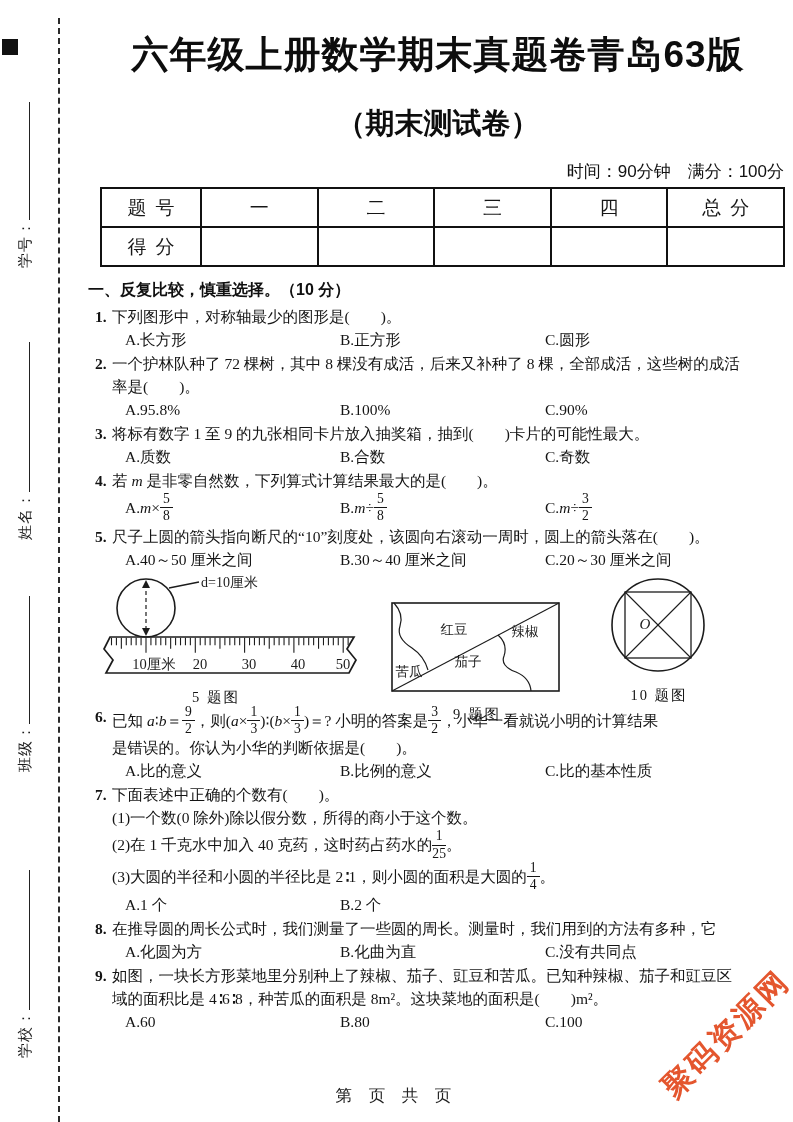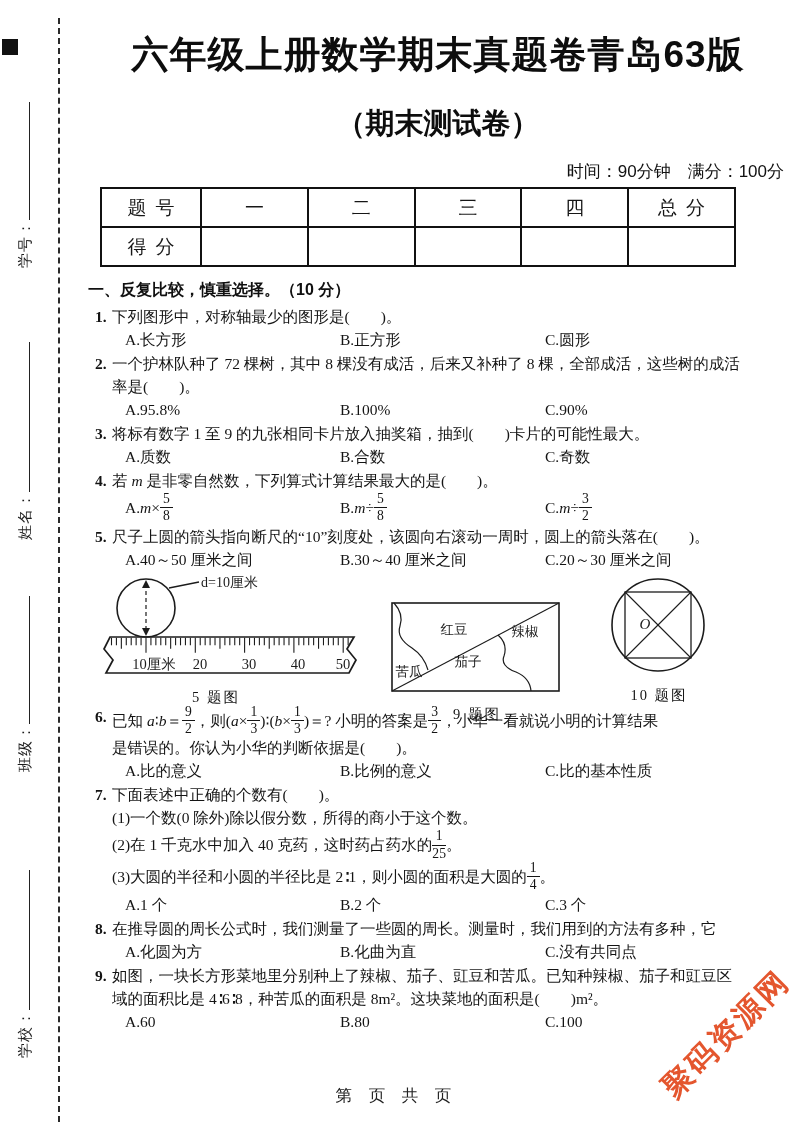--- a/index.html
+++ b/index.html
@@ -19,21 +19,21 @@
   .vlabel .blank { display:inline-block; border-bottom:1.6px solid #222; height:3px; vertical-align:baseline; }
   
   .content { position:absolute; left:88px; top:0; width:700px; }
   .title { margin-top:30px; text-align:center; font-family:"Liberation Sans", sans-serif;
            font-weight:bold; font-size:37px; letter-spacing:1px; color:#0d0d0d; }
   .subtitle { margin-top:24px; text-align:center; font-family:"Liberation Sans", sans-serif;
               font-weight:bold; font-size:29px; color:#0d0d0d; }
   .meta { margin-top:16px; padding-right:4px; text-align:right;
           font-family:"Liberation Sans", sans-serif; font-size:17px; color:#111; }
   
-  table.score { border-collapse:collapse; margin:4px 0 4px 12px; width:636px; table-layout:fixed; }
+  table.score { border-collapse:collapse; margin:4px 0 4px 12px; width:685px; table-layout:fixed; }
   table.score td { border:2.2px solid #111; height:39px; text-align:center;
                    font-size:19px; color:#161616; }
   table.score td.lab { letter-spacing:9px; text-indent:9px; }
   table.score col.c0 { width:100px; }
   
   .section-heading { margin:13px 0 4px 0; font-weight:bold; font-size:16px;
                      font-family:"Liberation Sans", sans-serif; color:#101010; }
   .qwrap { font-size:15.5px; line-height:23px; }
   .question { position:relative; padding-left:24px; margin-bottom:1px; }
   .q-num { position:absolute; left:7px; top:0; font-weight:bold; }
@@ -273,21 +273,20 @@
         </div>
         <div class="question">
           <span class="q-num">7.</span>
           <div class="q-line">下面表述中正确的个数有(　　)。</div>
           <div class="q-line">(1)一个数(0 除外)除以假分数，所得的商小于这个数。</div>
           <div class="q-line">(2)在 1 千克水中加入 40 克药，这时药占药水的<span class="frac"><span class="num">1</span><span class="den">25</span></span>。</div>
           <div class="q-line">(3)大圆的半径和小圆的半径比是 2∶1，则小圆的面积是大圆的<span class="frac"><span class="num">1</span><span class="den">4</span></span>。</div>
           <div class="opts">
             <span class="opt0">A.1 个</span>
             <span class="opt1">B.2 个</span>
-            <span class="opt2">C.3 个</span>
           </div>
         </div>
         <div class="question">
           <span class="q-num">8.</span>
           <div class="q-line">在推导圆的周长公式时，我们测量了一些圆的周长。测量时，我们用到的方法有多种，它</div>
           <div class="opts">
             <span class="opt0">A.化圆为方</span>
             <span class="opt1">B.化曲为直</span>
             <span class="opt2">C.没有共同点</span>
           </div>

